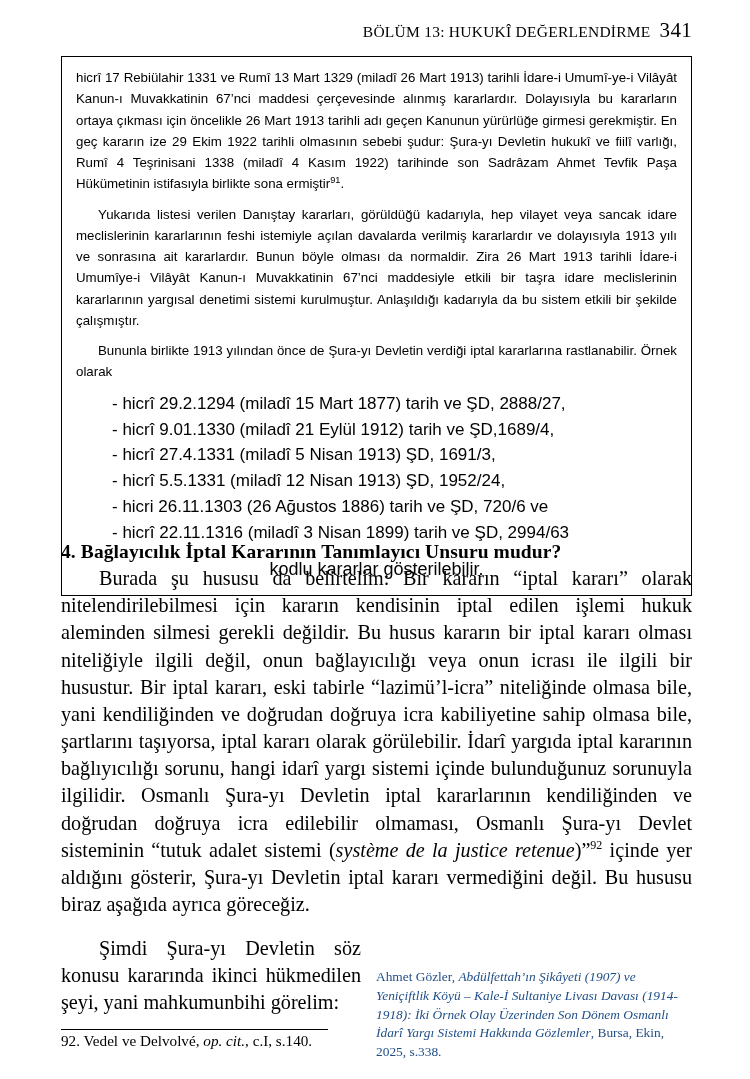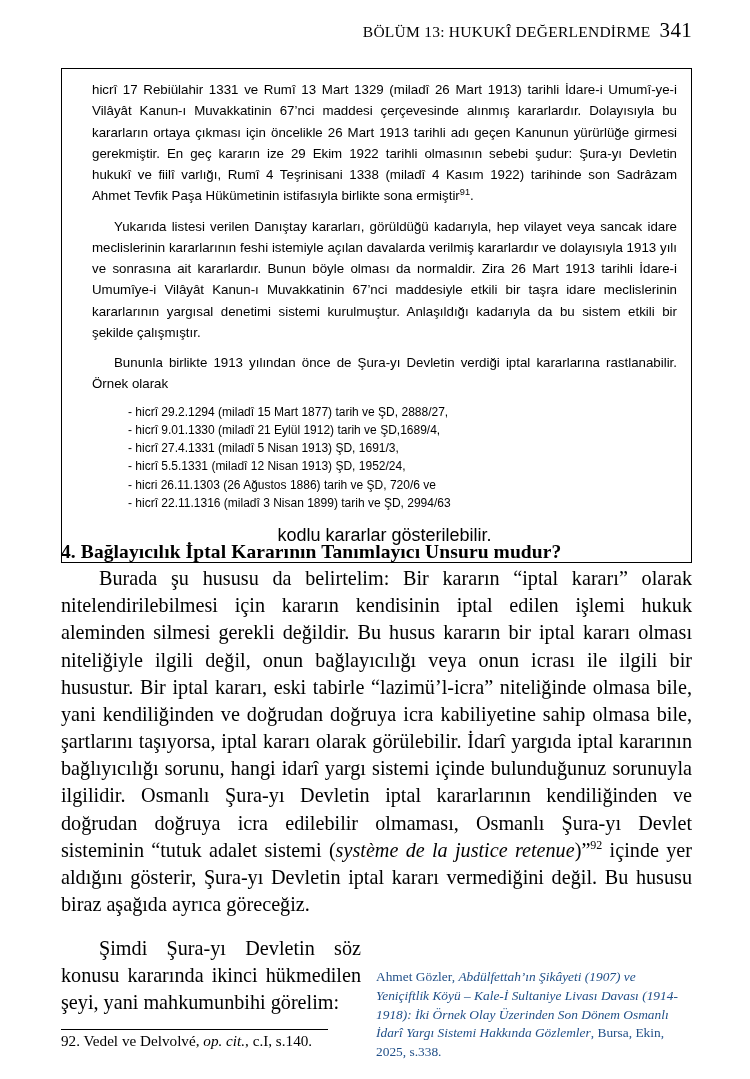--- a/index.html
+++ b/index.html
@@ -43,25 +43,25 @@
   .running-head .page-number {
     font-size: 21px;
     margin-left: 9px;
     letter-spacing: 0.3px;
   }
 
   
   .quote-box {
     position: absolute;
     left: 61px;
-    top: 68px;
+    top: 56px;
     width: 631px;
     box-sizing: border-box;
     border: 1.6px solid #000;
-    padding: 10px 14px 12px 30px;
+    padding: 10px 14px 12px 14px;
     font-family: "Liberation Sans", sans-serif;
     font-size: 13.3px;
     line-height: 1.60;
     text-align: justify;
     text-justify: inter-word;
     color: #000;
   }
   .quote-box p {
     margin: 0 0 0 0;
     text-align: justify;
@@ -74,21 +74,21 @@
   .quote-box sup {
     font-size: 9.2px;
     vertical-align: super;
     line-height: 0;
   }
 
   .date-list {
     margin: 8px 0 0 0;
     padding: 0;
     list-style: none;
-    font-size: 12px;
+    font-size: 17px;
     line-height: 1.52;
     text-align: left;
   }
   .date-list li {
     margin: 0 0 0 36px;
     white-space: nowrap;
   }
   .closing-line {
     margin-top: 9px;
     font-size: 18px;

